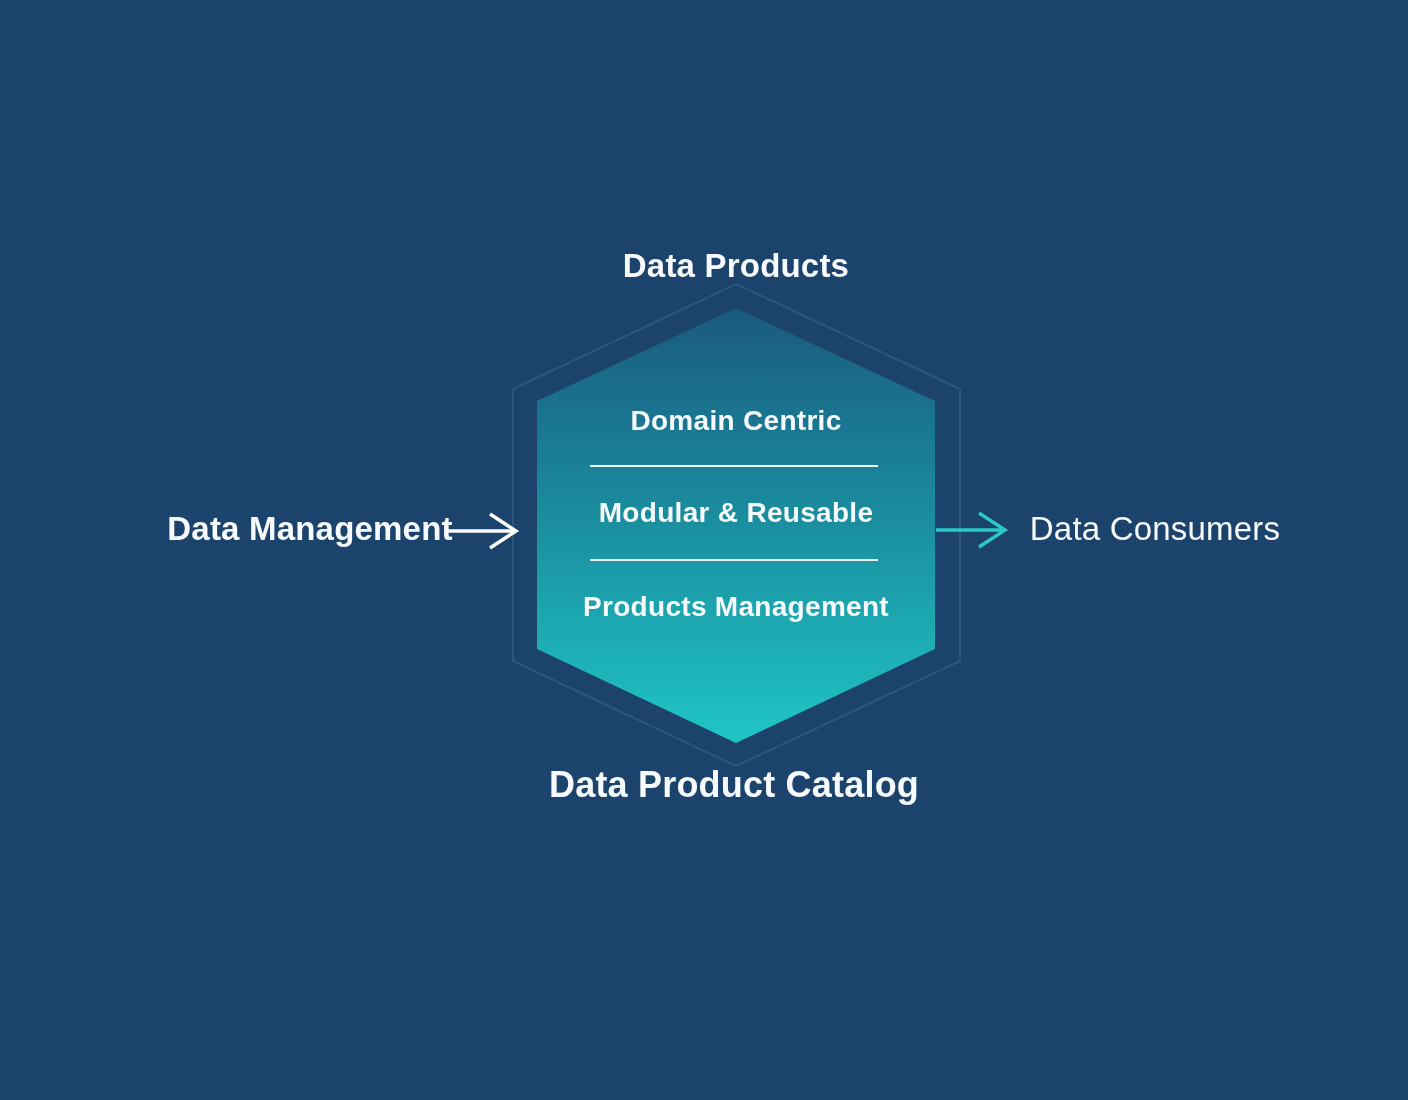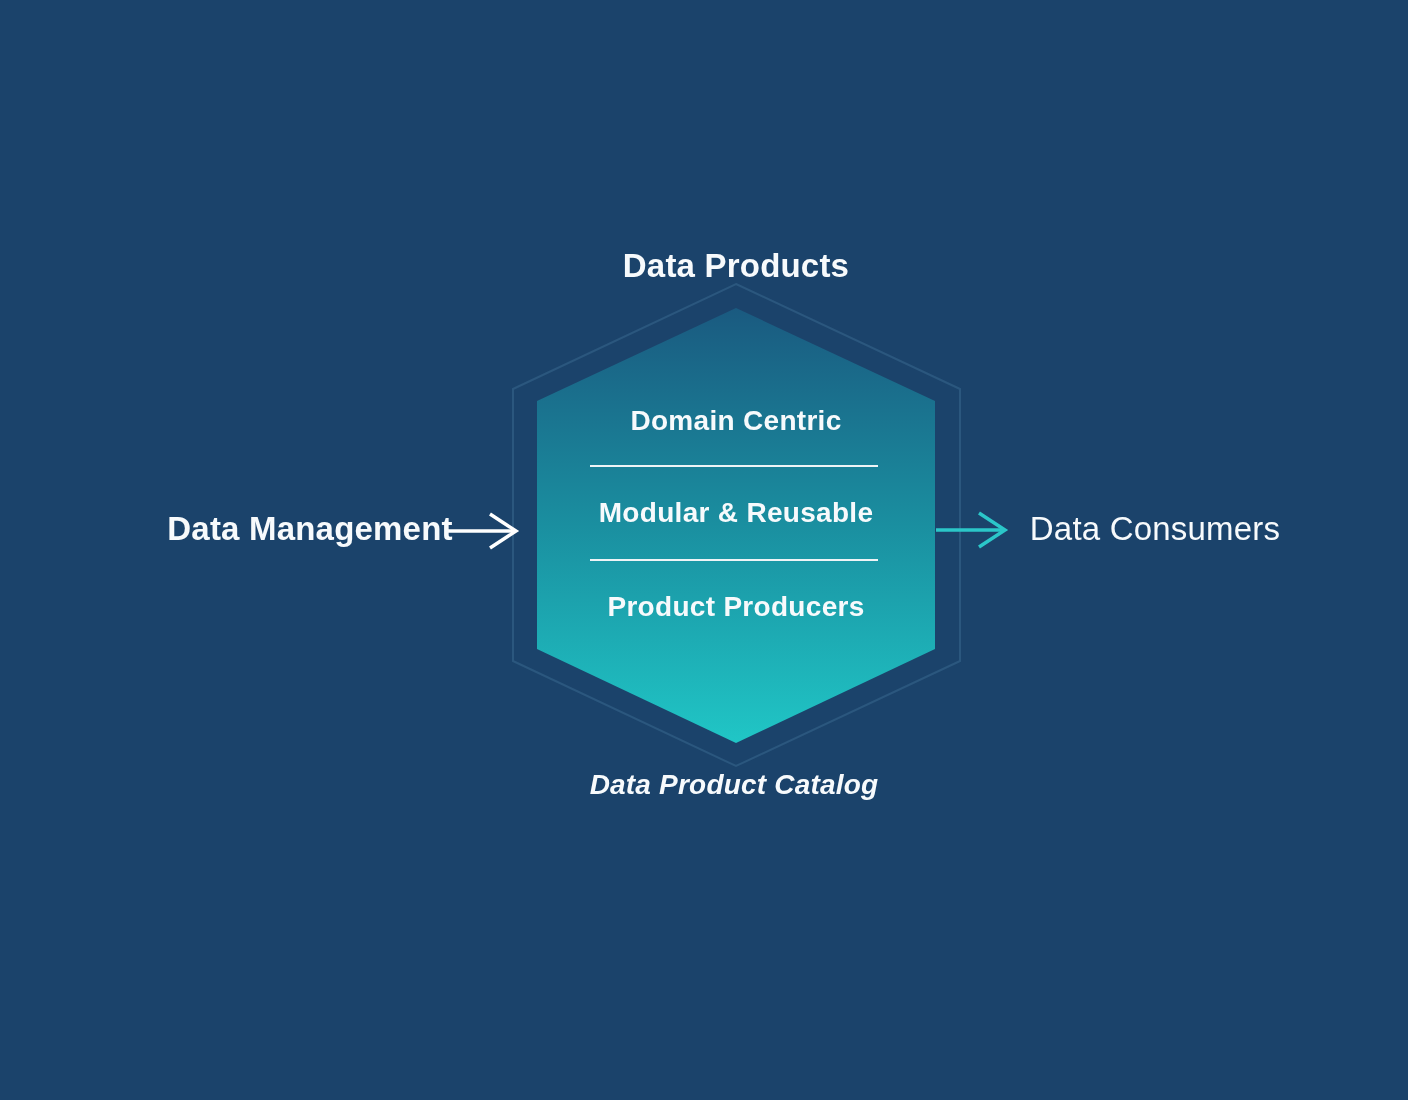--- a/index.html
+++ b/index.html
@@ -25,21 +25,21 @@
   }
   .label {
     position: absolute;
     transform: translate(-50%, -50%);
     white-space: nowrap;
     -webkit-font-smoothing: antialiased;
   }
   .label-title    { left: 736px;  top: 266px; font-size: 33px; font-weight: 600; letter-spacing: 0.2px; }
   .label-left     { left: 310px;  top: 529px; font-size: 33px; font-weight: 600; letter-spacing: 0.2px; }
   .label-right    { left: 1155px; top: 529px; font-size: 33px; font-weight: 400; letter-spacing: 0.2px; }
-  .label-bottom   { left: 734px;  top: 785px; font-size: 28px; font-weight: 600; letter-spacing: 0.2px; font-style: italic; }
+  .label-bottom   { left: 734px;  top: 785px; font-size: 36px; font-weight: 600; letter-spacing: 0.2px; }
   .hex-item       { left: 736px;  font-size: 28px; font-weight: 700; letter-spacing: 0.3px; }
   .hex-item-1 { top: 421px; }
   .hex-item-2 { top: 513px; }
   .hex-item-3 { top: 607px; }
 </style>
 </head>
 <body style="background-color: rgb(27, 67, 107);">
 
 <div class="stage" style="color: rgb(247, 250, 252);">
 
@@ -70,15 +70,15 @@
     </g>
   </svg>
 
   <div class="label label-title">Data Products</div>
   <div class="label label-left">Data Management</div>
   <div class="label label-right">Data Consumers</div>
   <div class="label label-bottom">Data Product Catalog</div>
 
   <div class="label hex-item hex-item-1">Domain Centric</div>
   <div class="label hex-item hex-item-2">Modular &amp; Reusable</div>
-  <div class="label hex-item hex-item-3">Product Producers</div>
+  <div class="label hex-item hex-item-3">Products Management</div>
 
 </div>
 
 </body></html>

